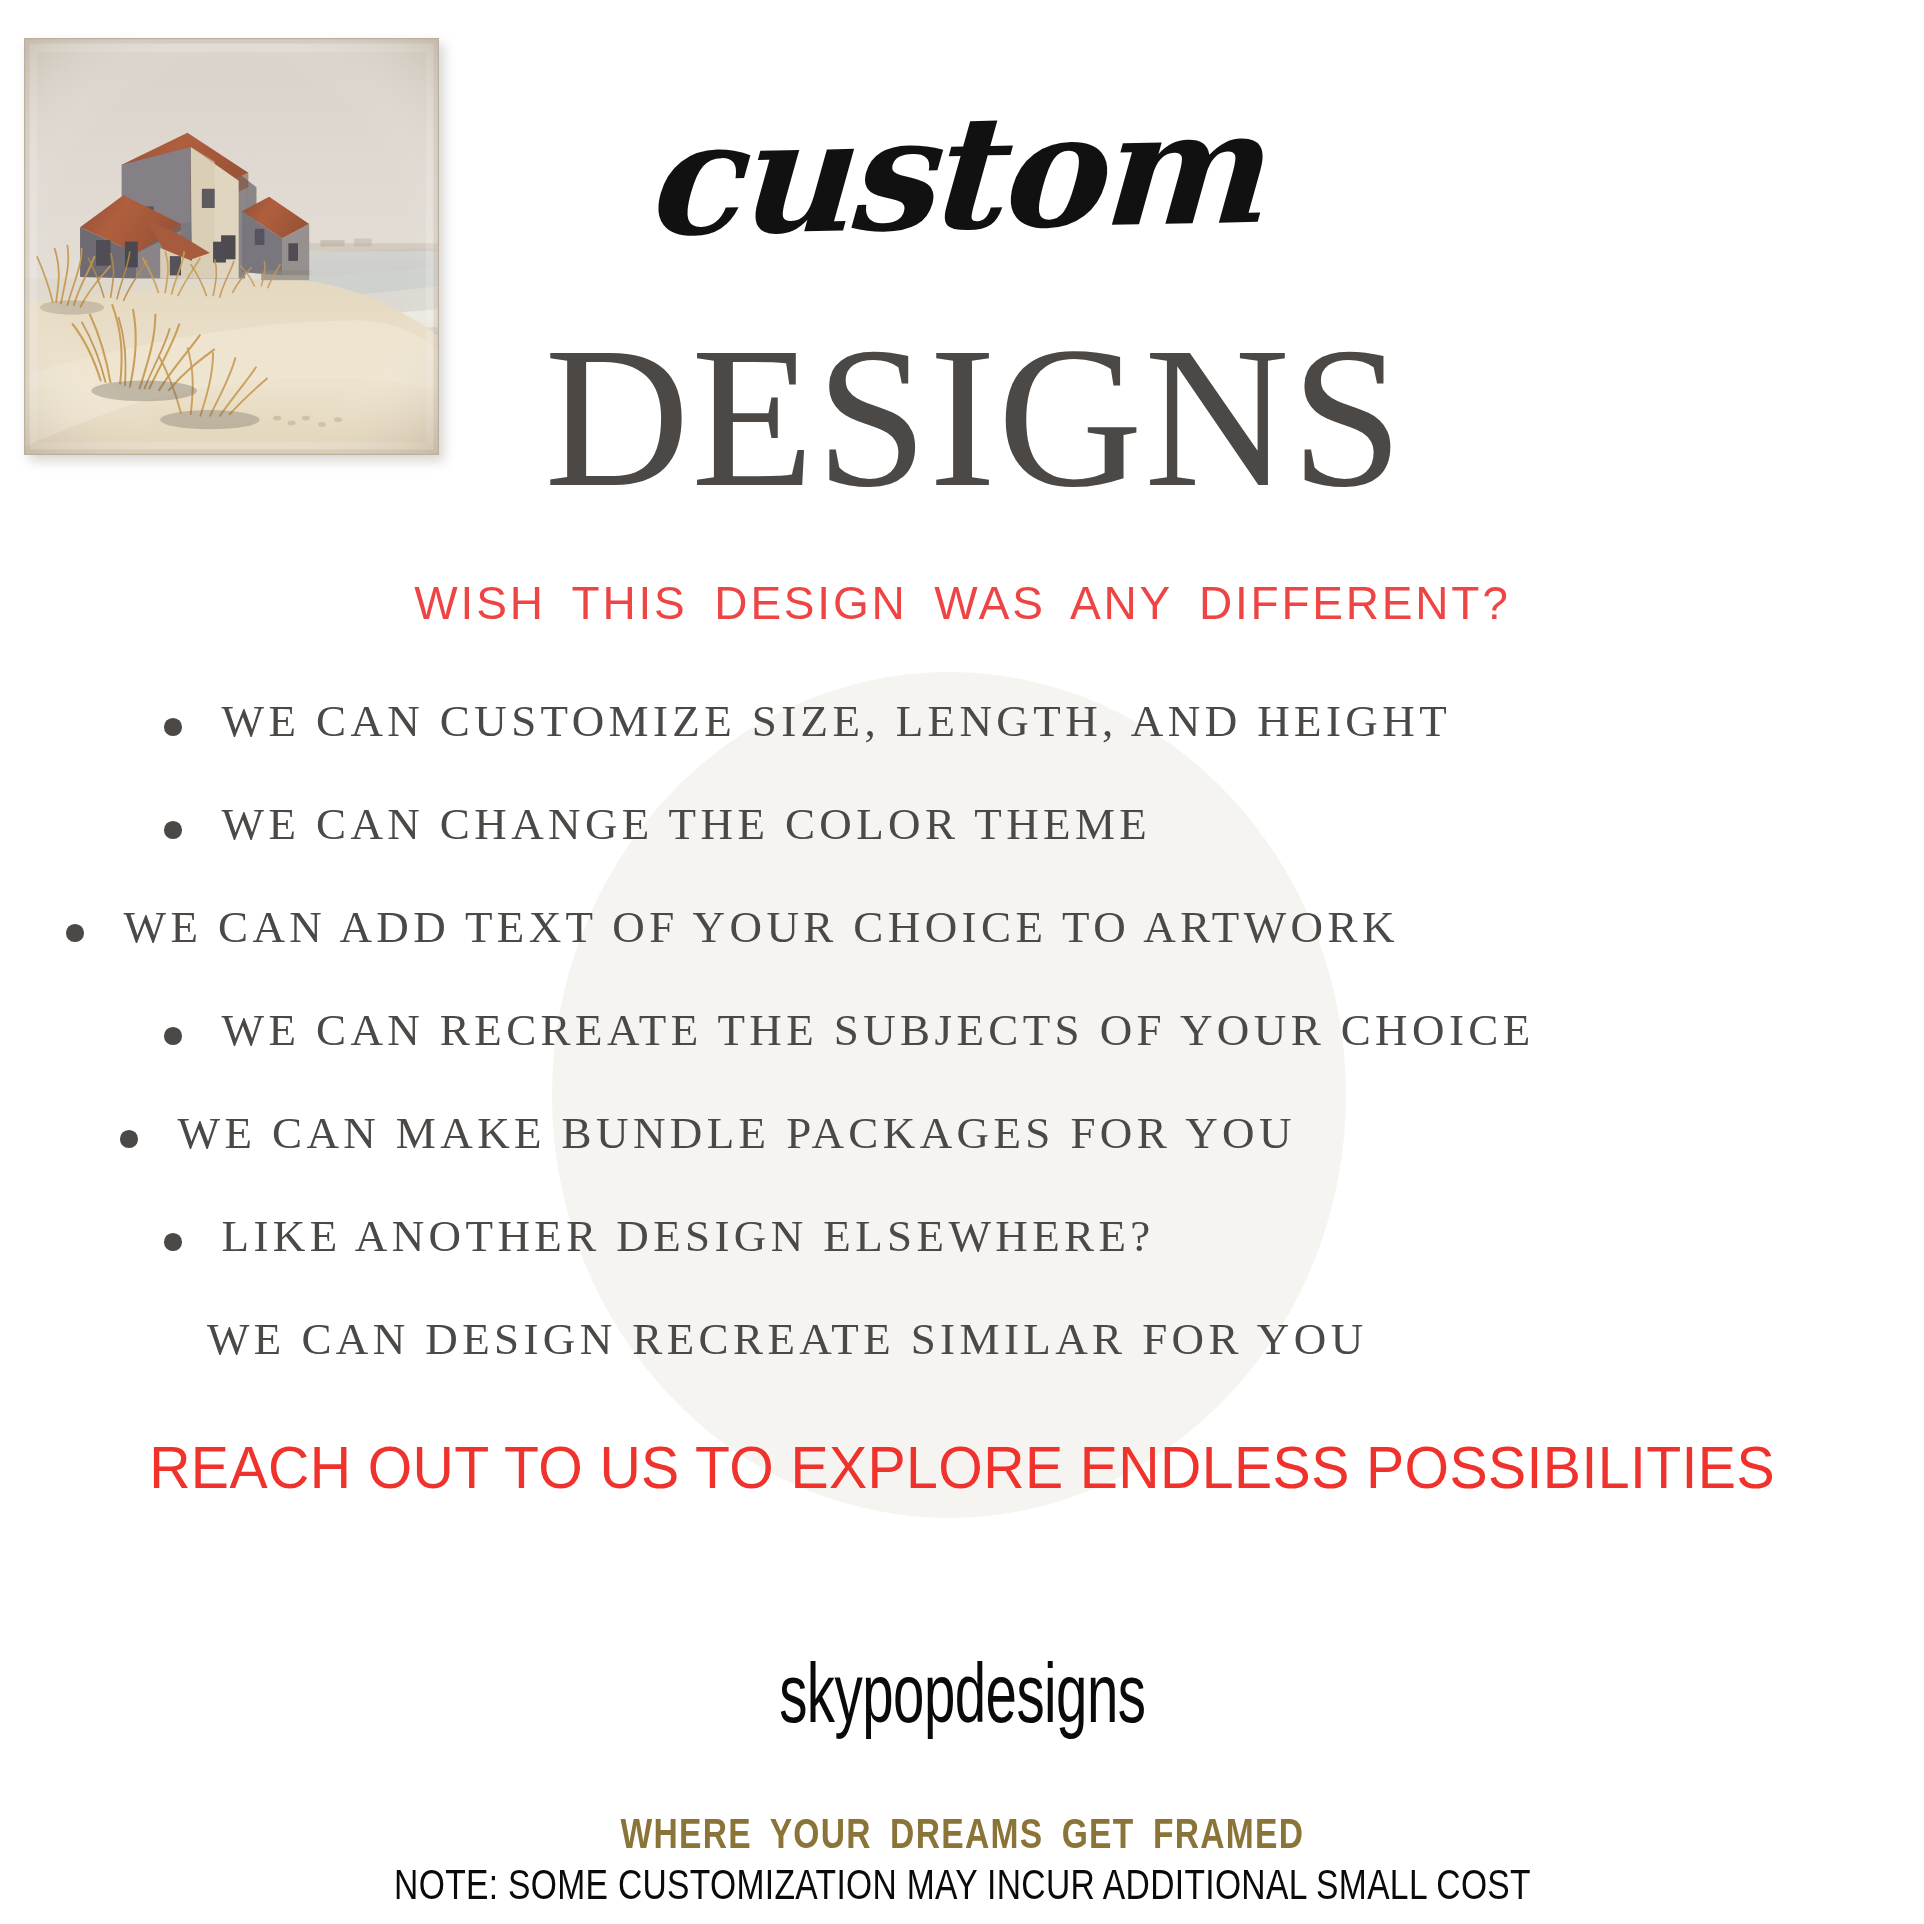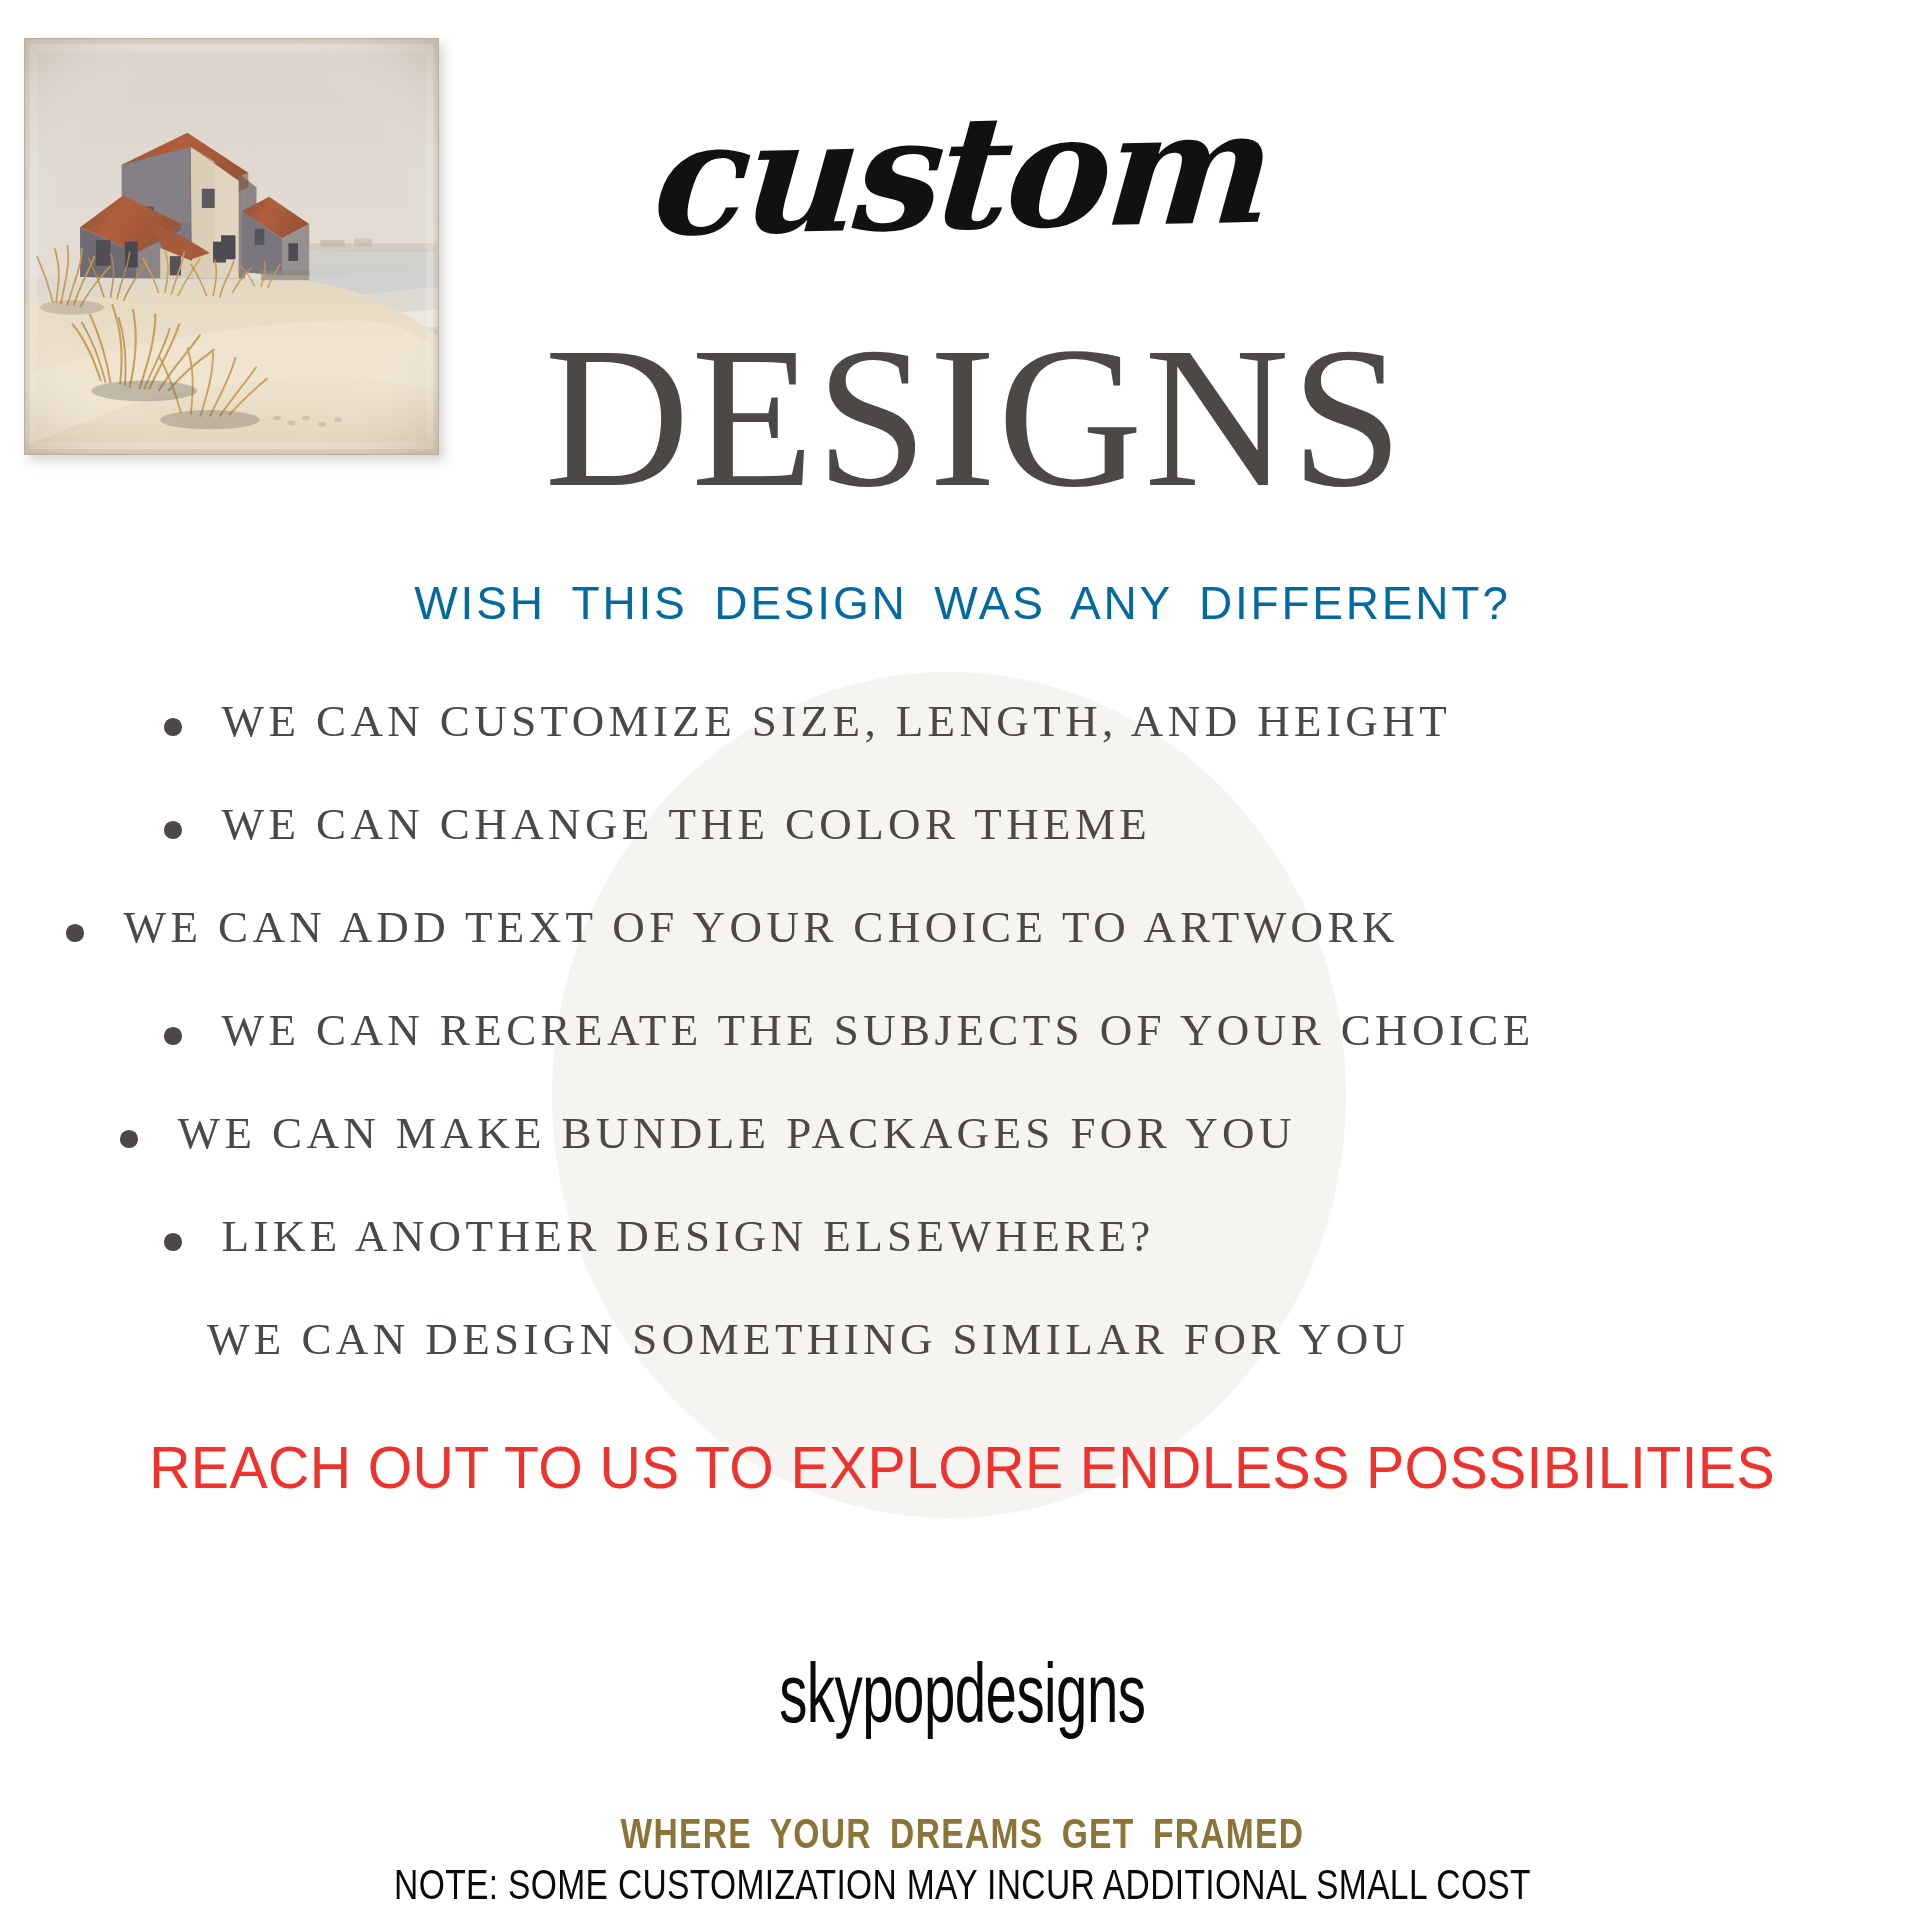--- a/index.html
+++ b/index.html
@@ -86,21 +86,21 @@
     top:576px;
     text-align:center;
     z-index:2;
   }
   .subtitle span{
     font-family:"Liberation Sans","DejaVu Sans",sans-serif;
     font-weight:400;
     font-size:46px;
     letter-spacing:2.8px;
     word-spacing:11.2px;
-    color:#0369a1;
+    color:#ef4444;
   }
 
   
   .feature-list{
     position:absolute;
     left:0; right:0;
     top:699px;
     z-index:2;
     list-style:none;
   }
@@ -436,21 +436,21 @@
     </li>
     <li class="feature-item r4">
       <span class="feature-bullet"></span>
       <span class="feature-text">WE CAN MAKE BUNDLE PACKAGES FOR YOU</span>
     </li>
     <li class="feature-item r5">
       <span class="feature-bullet"></span>
       <span class="feature-text">LIKE ANOTHER DESIGN ELSEWHERE?</span>
     </li>
     <li class="subline rsub">
-      <span class="feature-text">WE CAN DESIGN SOMETHING SIMILAR FOR YOU</span>
+      <span class="feature-text">WE CAN DESIGN RECREATE SIMILAR FOR YOU</span>
     </li>
   </ul>
 
   <div class="cta">
     <span>REACH OUT TO US TO EXPLORE ENDLESS POSSIBILITIES</span>
   </div>
 
   <div class="brand">
     <span>skypopdesigns</span>
   </div>

